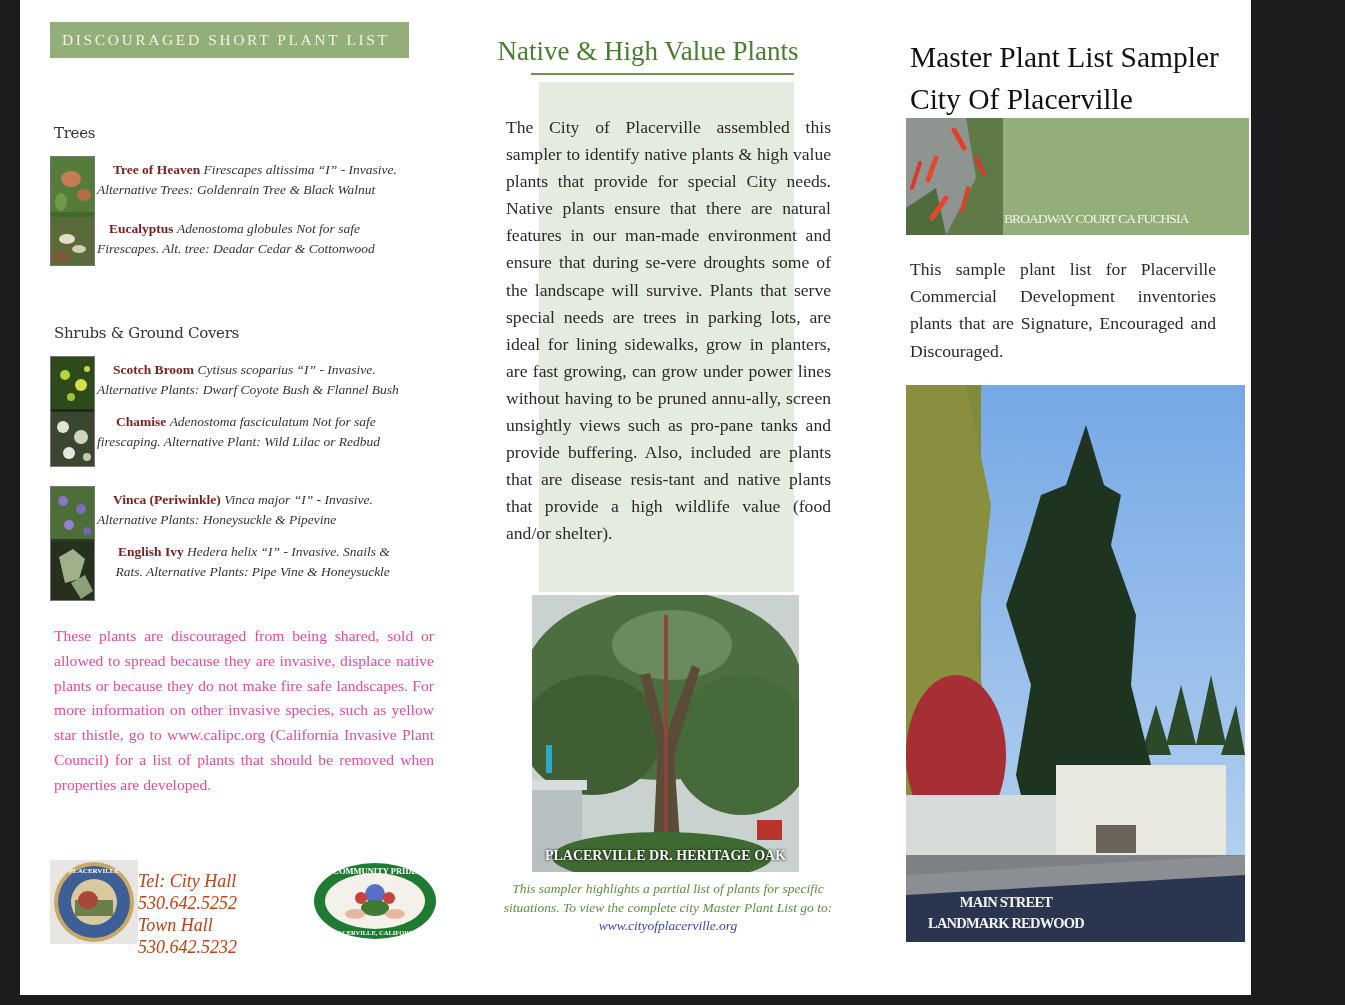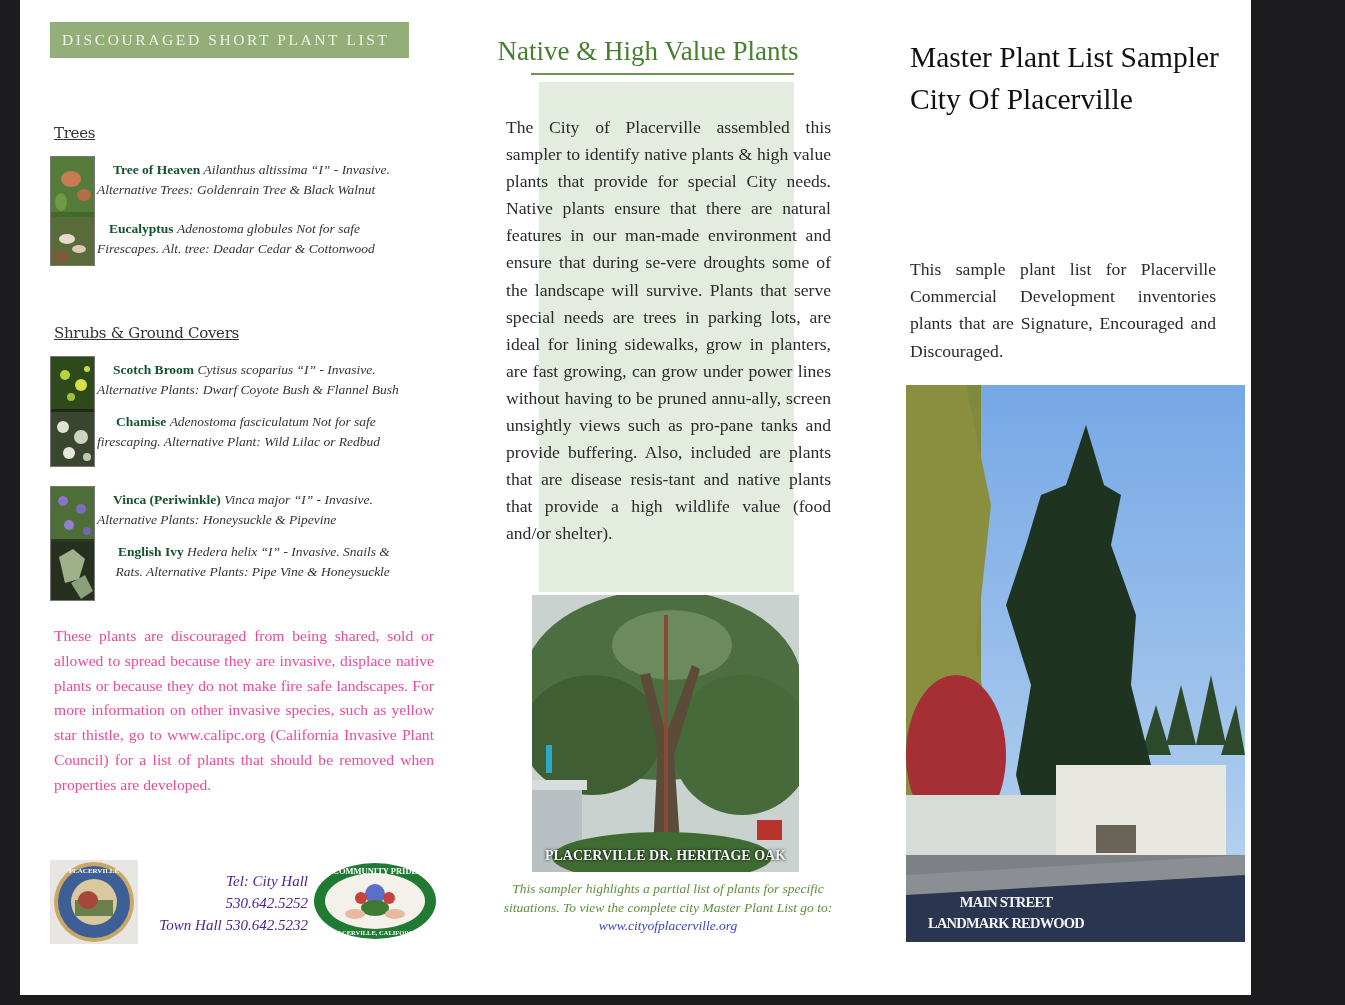--- a/index.html
+++ b/index.html
@@ -5,33 +5,33 @@
     * { box-sizing: border-box; margin: 0; padding: 0; }
     html, body { width: 1345px; height: 1005px; background: #1c1c1e; overflow: hidden; }
     body { position: relative; font-family: "Liberation Serif", "DejaVu Serif", serif; color: #222; }
     .page { position: absolute; left: 20px; top: 0; width: 1231px; height: 995px; background: #fff; }
     .abs { position: absolute; }
 
     
     .disc-banner { left: 30px; top: 22px; width: 359px; height: 36px; background: #93ae78;
       color: #eef3e6; font-size: 15.5px; letter-spacing: 2.6px; line-height: 36px; padding-left: 12px; white-space: nowrap; }
     .intro { left: 34px; top: 64px; width: 380px; font-size: 15px; line-height: 22px; color: #2a2a2a; }
-    .subhead { font-family: "DejaVu Serif", serif; font-size: 15px; color: #333; letter-spacing: -0.3px; text-decoration: underline; }
+    .subhead { font-family: "DejaVu Serif", serif; font-size: 15px; color: #333; letter-spacing: -0.3px; }
     .sub-trees { left: 34px; top: 124px; }
     .sub-shrubs { left: 34px; top: 324px; }
     .thumb { width: 45px; border: 1px solid #777; overflow: hidden; }
     .plant { font-size: 13.5px; line-height: 20px; color: #333; }
-    .plant b { color: #14532d; font-weight: bold; font-style: normal; }
+    .plant b { color: #7f1d1d; font-weight: bold; font-style: normal; }
     .plant i { font-style: italic; }
     .plant .l1 { padding-left: 16px; white-space: nowrap; }
     .plant .l2 { white-space: nowrap; }
 
     .closing { left: 34px; top: 624px; width: 380px; font-size: 15.6px; line-height: 24.8px; text-align: justify; color: #ec4899; }
     .seal-city { left: 30px; top: 860px; width: 88px; height: 84px; background: #e6e4e0; }
-    .contact { left: 118px; top: 870px; width: 170px; text-align: right; font-style: italic; font-size: 15px; line-height: 22px; color: #4c1d95; }
+    .contact { left: 118px; top: 870px; width: 170px; text-align: left; font-style: italic; font-size: 18px; line-height: 22px; color: #c2410c; }
     .seal-pride { left: 293px; top: 862px; width: 125px; height: 78px; }
 
     
     .mid-title { left: 463px; top: 36px; width: 330px; font-size: 27px; color: #46802e; text-align: center; white-space: nowrap; }
     .mid-rule { left: 511px; top: 73px; width: 263px; height: 2px; background: #6f9552; }
     .mid-shade { left: 519px; top: 82px; width: 255px; height: 510px; background: #e4ebdf; }
     .mid-body { left: 486px; top: 114px; width: 325px; font-size: 17.6px; line-height: 27.1px; text-align: justify; color: #2a2a2a; }
     .oak-photo { left: 512px; top: 595px; width: 267px; height: 277px; overflow: hidden; }
     .oak-caption { left: 0; bottom: 8px; width: 100%; text-align: center; color: #f2f2f2; font-weight: bold; font-size: 14px; text-shadow: 0 0 3px #000; white-space: nowrap; }
     .mid-note { left: 463px; top: 880px; width: 370px; font-style: italic; font-size: 13.5px; line-height: 18.5px; text-align: center; color: #5e8e3c; }
@@ -63,21 +63,21 @@
       <ellipse cx="33" cy="38" rx="7" ry="6" fill="#b56e45"></ellipse>
       <ellipse cx="10" cy="45" rx="6" ry="9" fill="#6f9a46"></ellipse>
       <rect x="0" y="60" width="45" height="50" fill="#5a6b3a"></rect>
       <ellipse cx="16" cy="82" rx="8" ry="5" fill="#e6dccb"></ellipse>
       <ellipse cx="28" cy="92" rx="7" ry="4" fill="#d7ccb6"></ellipse>
       <ellipse cx="10" cy="100" rx="9" ry="6" fill="#7a5a38"></ellipse>
     </svg>
   </div>
 
   <div class="abs plant" style="left:77px;top:160px;">
-    <div class="l1"><b>Tree of Heaven</b> <i>Ailanthus altissima “I” - Invasive.</i></div>
+    <div class="l1"><b>Tree of Heaven</b> <i>Firescapes altissima “I” - Invasive.</i></div>
     <div class="l2"><i>Alternative Trees: Goldenrain Tree &amp; Black Walnut</i></div>
   </div>
   <div class="abs plant" style="left:77px;top:219px;">
     <div class="l1" style="padding-left:12px;"><b>Eucalyptus</b> <i>Adenostoma globules  Not for safe</i></div>
     <div class="l2"><i>Firescapes.  Alt. tree: Deadar Cedar &amp; Cottonwood</i></div>
   </div>
 
   <div class="abs subhead sub-shrubs">Shrubs &amp; Ground Covers</div>
 
   <div class="abs thumb" style="left:30px;top:356px;height:111px;">
@@ -187,20 +187,36 @@
   <div class="abs mid-note">
     <span>This sampler highlights a partial list of plants for specific situations. To view the complete city Master Plant List go to:</span>
     <a>www.cityofplacerville.org</a>
   </div>
 
   <div class="abs r-title">
     <div>Master Plant List Sampler</div>
     <div>City Of Placerville</div>
   </div>
 
+  <div class="abs fuchsia-box">
+    <div class="abs fuchsia-photo">
+      <svg width="97" height="117" viewBox="0 0 97 117">
+        <rect width="97" height="117" fill="#8e9590"></rect>
+        <path d="M60 0 L97 0 L97 117 L40 117 L70 60 Z" fill="#5f7a47"></path>
+        <path d="M0 90 L30 70 L40 117 L0 117 Z" fill="#4f6c3c"></path>
+        <path d="M48 12 L58 30" stroke="#e0402a" stroke-width="5" stroke-linecap="round"></path>
+        <path d="M30 40 L22 62" stroke="#e8452e" stroke-width="5" stroke-linecap="round"></path>
+        <path d="M14 45 L6 70" stroke="#d9392a" stroke-width="4" stroke-linecap="round"></path>
+        <path d="M40 80 L26 100" stroke="#e8452e" stroke-width="5" stroke-linecap="round"></path>
+        <path d="M62 70 L56 92" stroke="#e0402a" stroke-width="4" stroke-linecap="round"></path>
+        <path d="M70 40 L78 56" stroke="#d9392a" stroke-width="4" stroke-linecap="round"></path>
+      </svg>
+    </div>
+    <div class="abs fuchsia-caption">BROADWAY COURT CA FUCHSIA</div>
+  </div>
 
   <div class="abs r-body">This sample plant list for Placerville Commercial Development inventories plants that are Signature,  Encouraged and Discouraged.</div>
 
   <div class="abs redwood-photo">
     <svg width="339" height="557" viewBox="0 0 339 557">
       <defs>
         <linearGradient id="sky" x1="0" y1="0" x2="0" y2="1">
           <stop offset="0" stop-color="#76a8e6"></stop>
           <stop offset="1" stop-color="#bcd6ef"></stop>
         </linearGradient>

